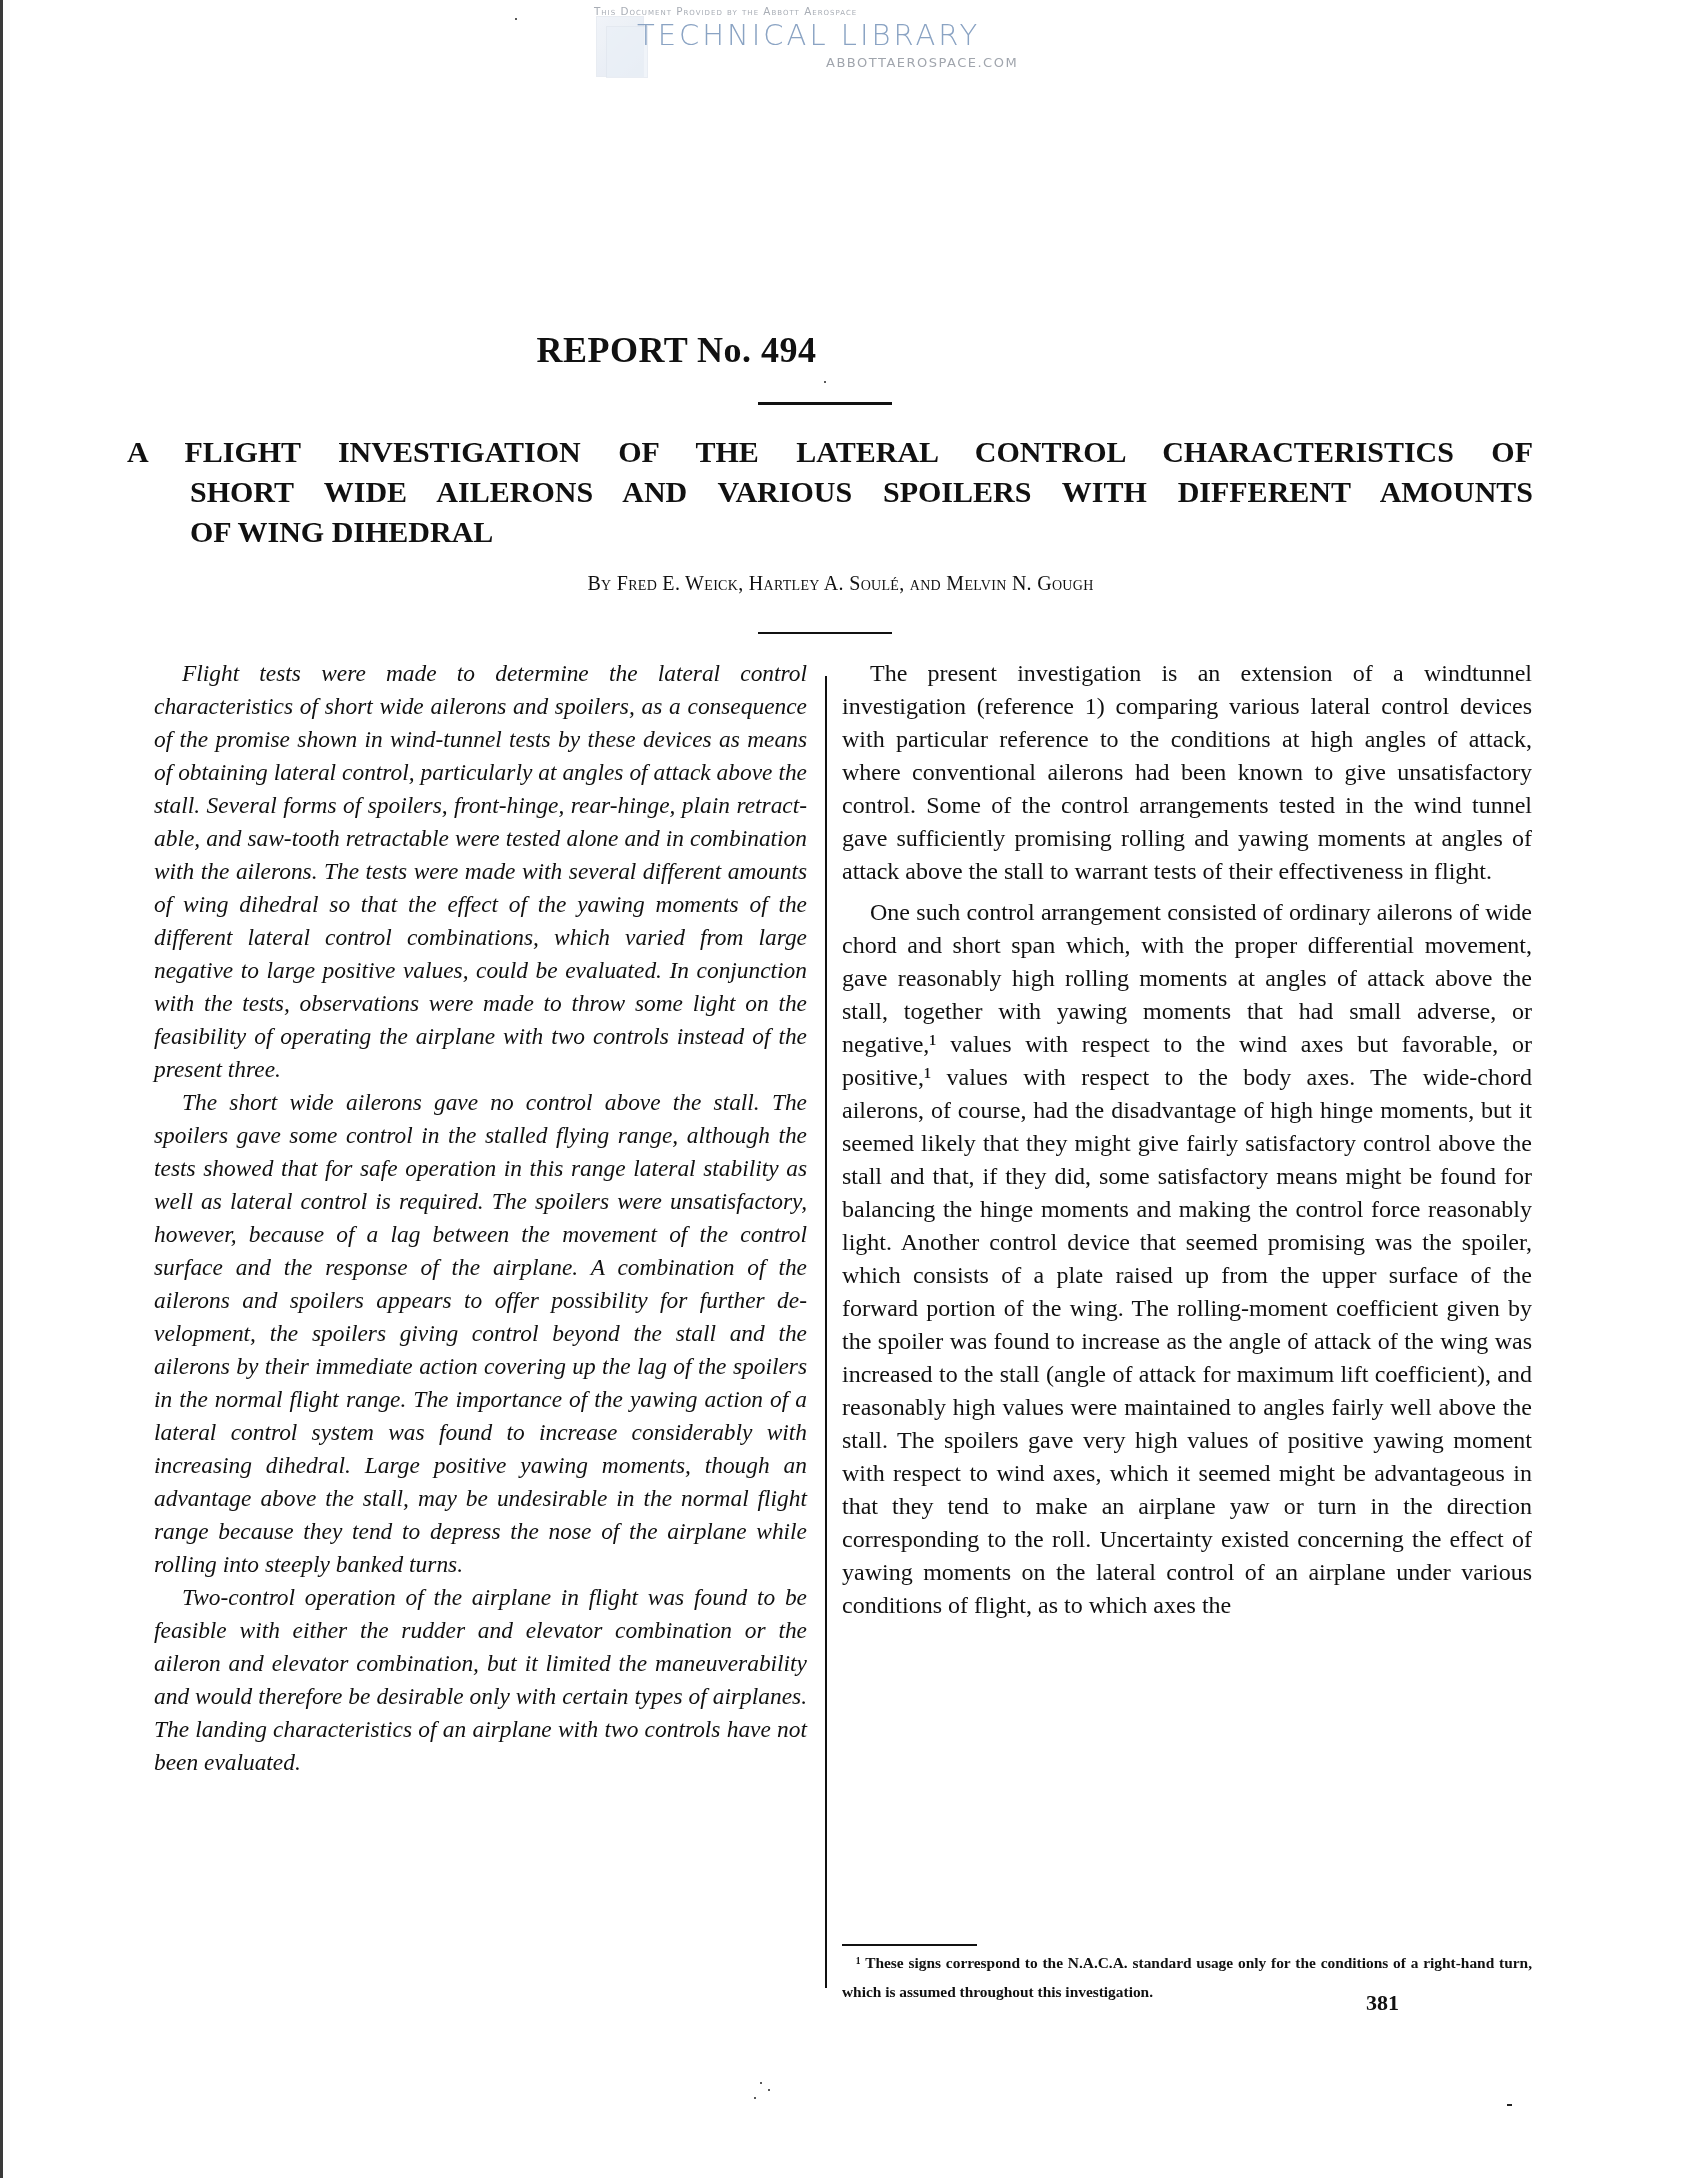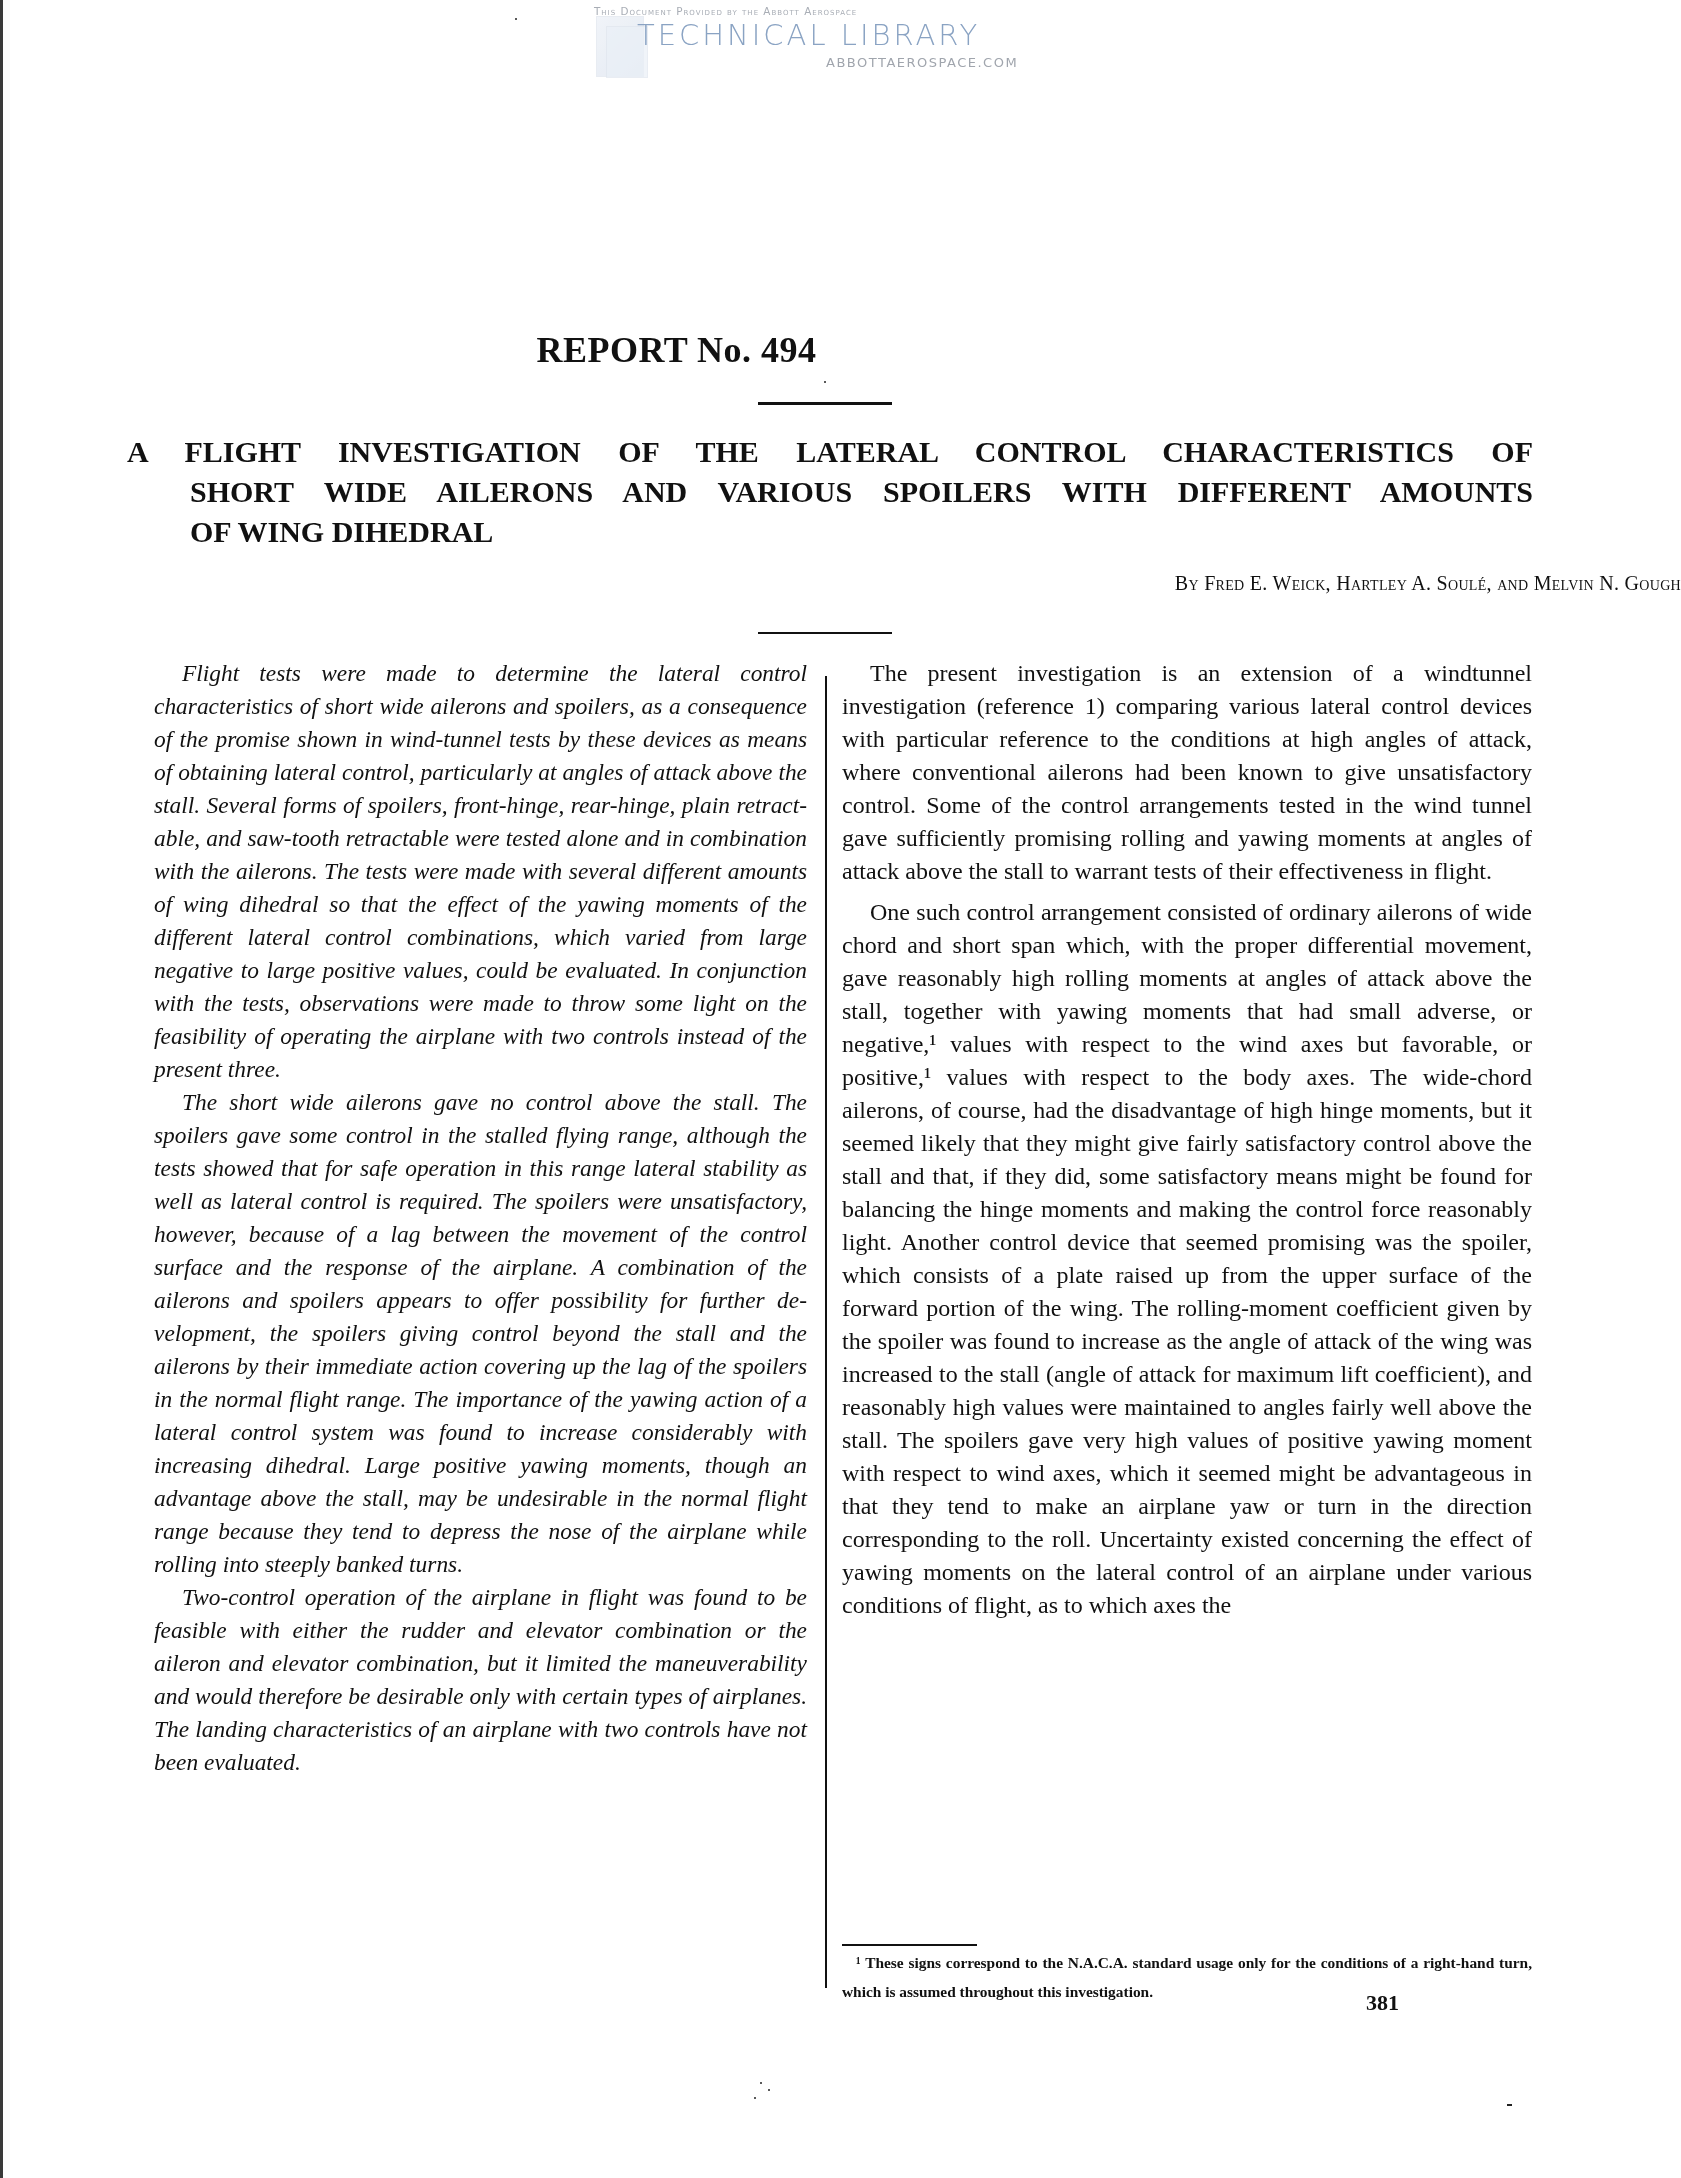--- a/index.html
+++ b/index.html
@@ -23,21 +23,21 @@
                font-family: "Liberation Serif", serif; font-weight: bold; font-size: 36px; letter-spacing: 0.5px; }
   .rule { position: absolute; height: 3px; background: #111; }
   .rule-1 { left: 758px; width: 134px; top: 402px; }
   .rule-2 { left: 758px; width: 134px; top: 632px; height: 2px; }
   .main-title { position: absolute; left: 127px; width: 1406px; top: 432px;
                 font-family: "Liberation Serif", serif; font-weight: bold; font-size: 30px; line-height: 40px;
                 text-align: justify; }
   .main-title .l1 { display: block; text-align-last: justify; }
   .main-title .l2 { display: block; padding-left: 63px; text-align-last: justify; }
   .main-title .l3 { display: block; padding-left: 63px; }
-  .authors { position: absolute; left: 0; width: 1681px; top: 572px; text-align: right;
+  .authors { position: absolute; left: 0; width: 1681px; top: 572px; text-align: center;
              font-family: "Liberation Serif", serif; font-size: 20px; font-variant: small-caps; letter-spacing: 0.3px; }
 
   
   .col { position: absolute; top: 657px; }
   .col-left { left: 154px; width: 653px; }
   .col-right { left: 842px; width: 690px; }
   .col-divider { position: absolute; left: 825px; top: 676px; width: 2px; height: 1312px; background: #111; }
   .section-heading { text-align: center; font-family: "Liberation Serif", serif; font-weight: bold;
                      font-size: 21px; margin: 0 0 20px 0; letter-spacing: 0.5px; }
   .para { font-family: "Liberation Serif", serif; font-size: 24px; line-height: 33px;

